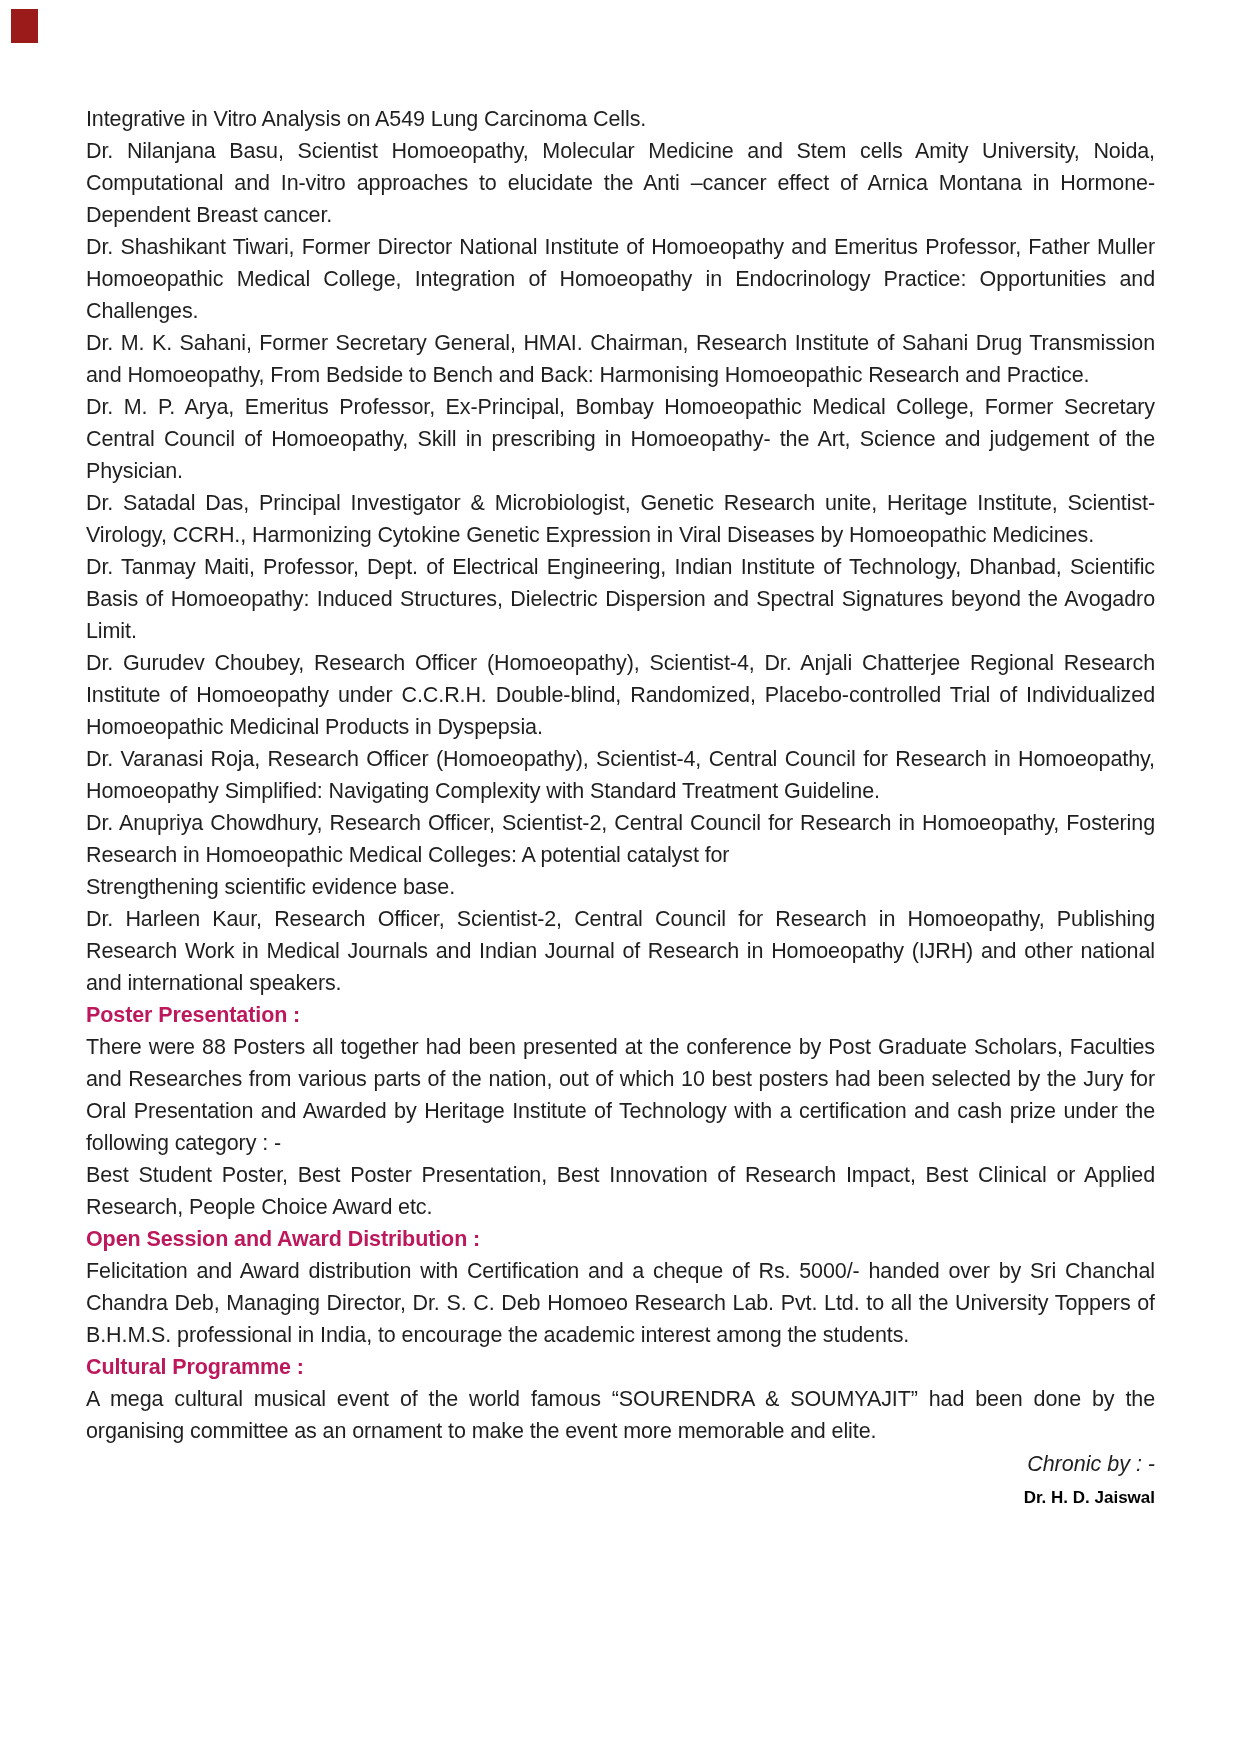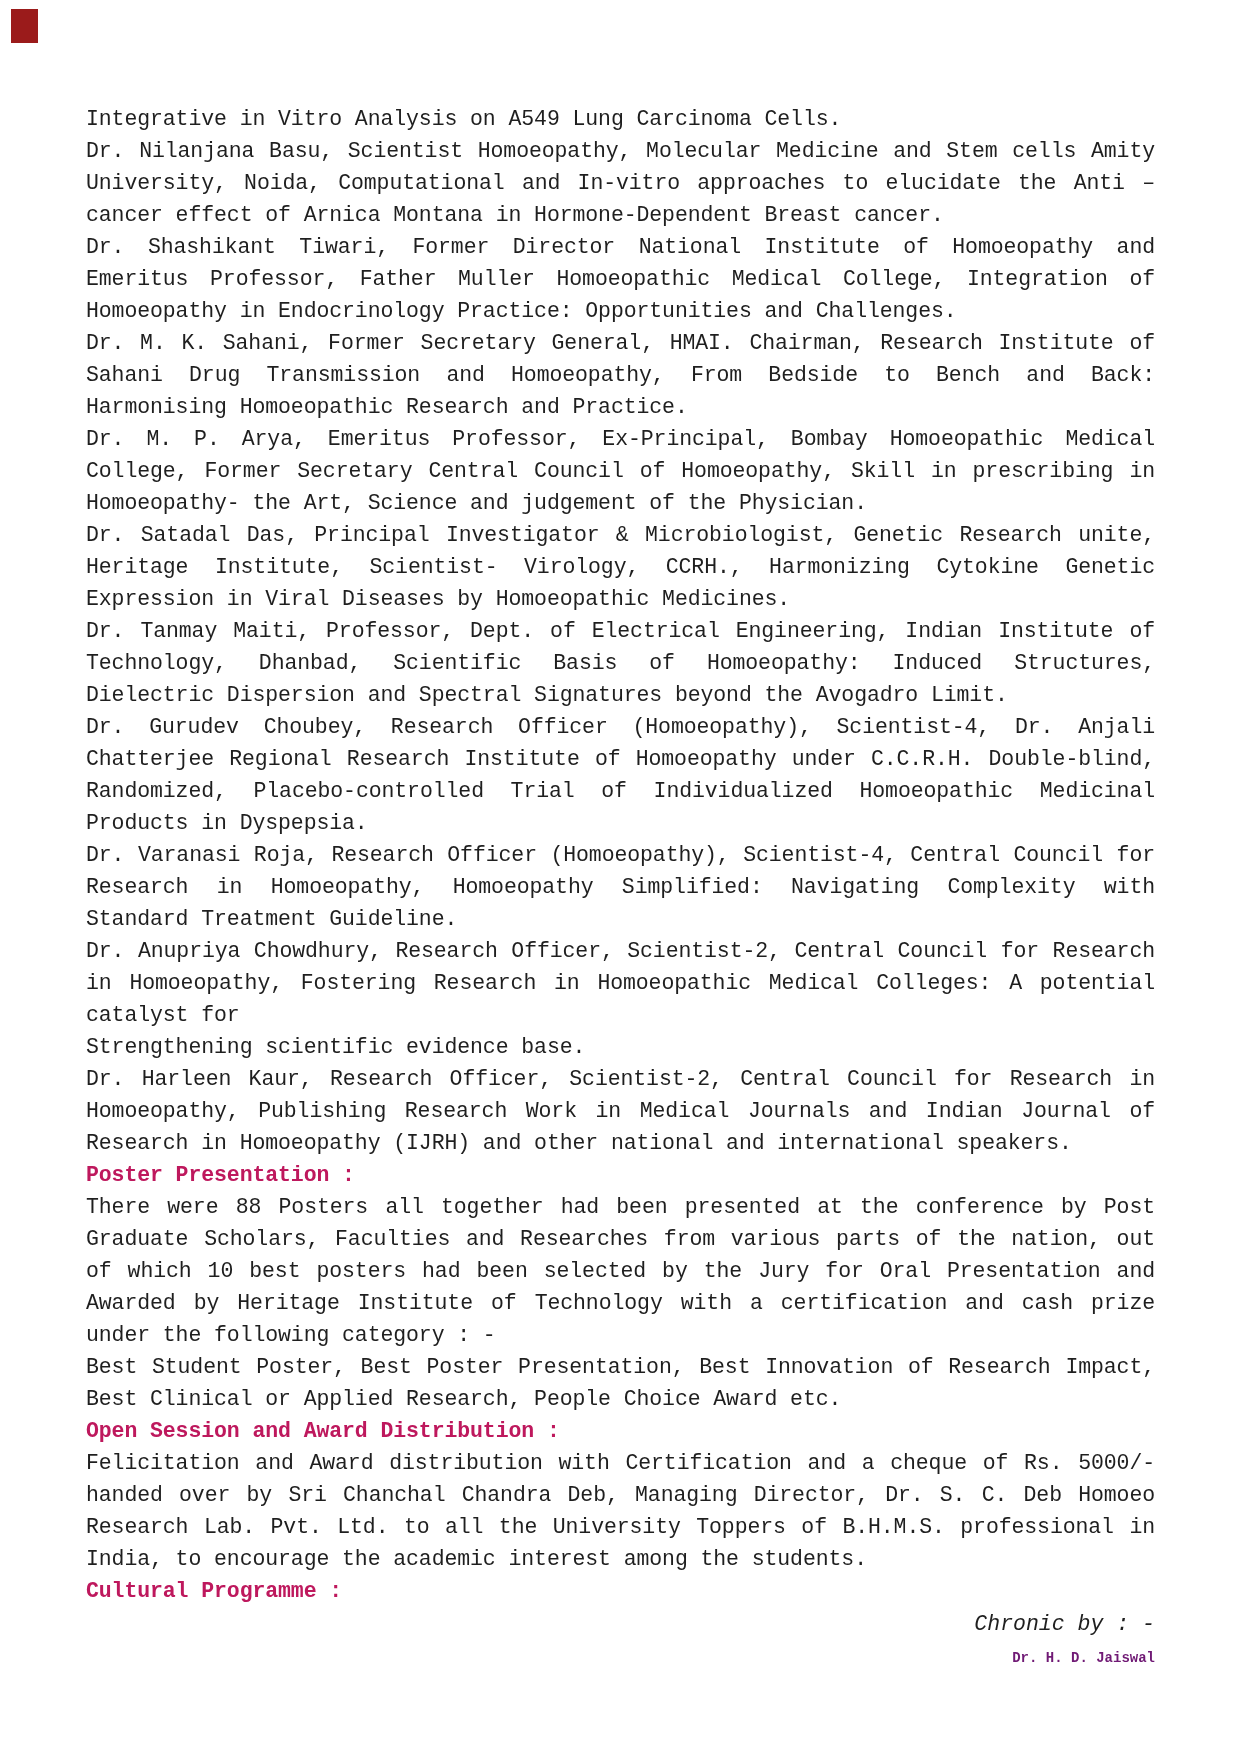--- a/index.html
+++ b/index.html
@@ -6,21 +6,21 @@
     margin: 0;
     padding: 0;
     background: #ffffff;
   }
   .page {
     position: relative;
     width: 1241px;
     height: 1754px;
     background: #ffffff;
     overflow: hidden;
-    font-family: Liberation Mono, monospace;
+    font-family: Liberation Sans, sans-serif;
     color: #1f1f1f;
   }
   .corner-mark {
     position: absolute;
     left: 11px;
     top: 9px;
     width: 27px;
     height: 34px;
   }
   .content {
@@ -48,23 +48,23 @@
     text-align: right;
   }
   .signature .reported {
     font-style: italic;
     font-size: 21.5px;
     line-height: 34px;
     color: #1f1f1f;
   }
   .signature .reporter {
     font-weight: bold;
-    font-size: 14px;
+    font-size: 17px;
     line-height: 34px;
-    color: #701a75;
+    color: #000000;
   }
 </style>
 </head>
 <body>
 
 <div class="page" style="background: rgb(255, 255, 255); color: rgb(31, 31, 31);">
   <div class="corner-mark" style="background: rgb(155, 27, 27);"></div>
   <div class="content">
 
   <p class="body">Integrative in Vitro Analysis on A549 Lung Carcinoma Cells.</p>
@@ -78,19 +78,20 @@
       <p class="body">Dr. Varanasi Roja, Research Officer (Homoeopathy), Scientist-4, Central Council for Research in Homoeopathy, Homoeopathy Simplified: Navigating Complexity with Standard Treatment Guideline.</p>
       <p class="body">Dr. Anupriya Chowdhury, Research Officer, Scientist-2, Central Council for Research in Homoeopathy, Fostering Research in Homoeopathic Medical Colleges: A potential catalyst for</p>
       <p class="body">Strengthening scientific evidence base.</p>
       <p class="body">Dr. Harleen Kaur, Research Officer, Scientist-2, Central Council for Research in Homoeopathy, Publishing Research Work in Medical Journals and Indian Journal of Research in Homoeopathy (IJRH) and other national and international speakers.</p>
       <p class="heading">Poster Presentation :</p>
       <p class="body">There were 88 Posters all together had been presented at the conference by Post Graduate Scholars, Faculties and Researches from various parts of the nation, out of which 10 best posters had been selected by the Jury for Oral Presentation and Awarded by Heritage Institute of Technology with a certification and cash prize under the following category : -</p>
       <p class="body">Best Student Poster, Best Poster Presentation, Best Innovation of Research Impact, Best Clinical or Applied Research, People Choice Award etc.</p>
       <p class="heading">Open Session and Award Distribution :</p>
       <p class="body">Felicitation and Award distribution with Certification and a cheque of Rs. 5000/- handed over by Sri Chanchal Chandra Deb, Managing Director, Dr. S. C. Deb Homoeo Research Lab. Pvt. Ltd.  to all the University Toppers of B.H.M.S. professional in India, to encourage the academic interest among the students.</p>
       <p class="heading">Cultural Programme :</p>
+      <p class="body">A mega cultural musical event of the world famous “SOURENDRA &amp; SOUMYAJIT” had been done by the organising committee as an ornament to make the event more memorable and elite.</p>
       <div class="signature">
         <div class="reported">Chronic by : -</div>
         <div class="reporter">Dr. H. D. Jaiswal</div>
       </div>
     </div>
   <div class="content-signature"></div>
 </div>
 
 </body></html>

